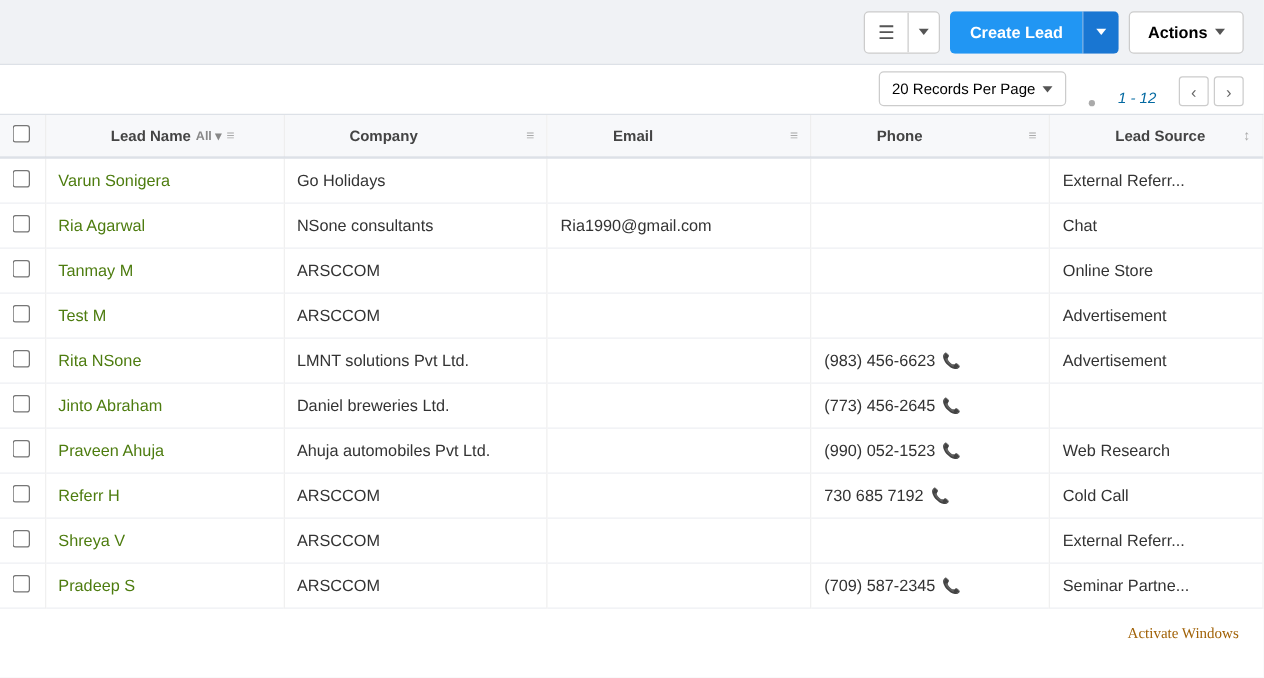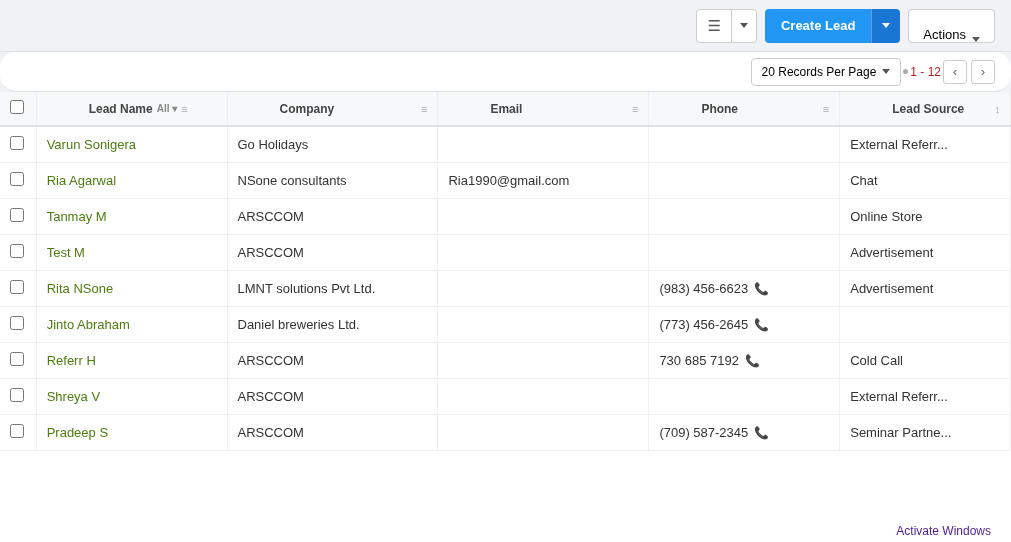--- a/index.html
+++ b/index.html
@@ -75,60 +75,60 @@
       padding: 0 10px;
       cursor: pointer;
       height: 100%;
       display: flex;
       align-items: center;
       border-left: 1px solid rgba(255,255,255,0.3);
     }
 
     .actions-btn {
       display: flex;
-      align-items: flex-end;
+      align-items: center;
       gap: 6px;
       background: #fff;
       border: 1px solid #ccc;
       border-radius: 4px;
       padding: 0 14px;
       height: 34px;
       cursor: pointer;
       font-size: 13px;
-      font-weight: 400;
+      font-weight: 700;
     }
 
     .pagination-bar {
       background: #fff;
       padding: 6px 16px;
       display: flex;
-      align-items: center;
+      align-items: flex-end;
       justify-content: flex-end;
-      gap: 2px;
+      gap: 18px;
       height: 40px;
       border-bottom: 1px solid #dde1e7;
-      border-radius: 16px;
     }
 
     .per-page-select {
       display: flex;
       align-items: center;
       gap: 6px;
       background: #fff;
       border: 1px solid #ccc;
       border-radius: 4px;
       padding: 0 10px;
       height: 28px;
       cursor: pointer;
       font-size: 12px;
     }
 
     .page-info {
       font-size: 12px;
-      color: #b91c1c;
+      color: #0369a1;
+      font-style: italic;
     }
 
     .dot {
       width: 5px;
       height: 5px;
       background: #aaa;
       border-radius: 50%;
       display: inline-block;
     }
 
@@ -233,26 +233,27 @@
       cursor: pointer;
     }
 
     .filter-icon {
       font-size: 10px;
       color: #888;
     }
 
     .activate-watermark {
       position: fixed;
-      bottom: 4px;
+      bottom: 28px;
       right: 20px;
       font-size: 12px;
-      color: #4c1d95;
+      color: #a16207;
       pointer-events: none;
       z-index: 9999;
+      font-family: Liberation Serif, serif;
     }
 
     .chevron-down {
       display: inline-block;
       border-left: 4px solid transparent;
       border-right: 4px solid transparent;
       border-top: 5px solid currentColor;
       vertical-align: middle;
     }
   </style>
@@ -394,20 +395,33 @@
           <td>
             <div class="phone-cell">
               <span>(773) 456-2645</span>
               <span class="phone-icon">📞</span>
             </div>
           </td>
           <td></td>
         </tr>
         <tr>
           <td class="checkbox-col"><input type="checkbox" style=""></td>
+          <td><span class="lead-link">Praveen Ahuja</span></td>
+          <td>Ahuja automobiles Pvt Ltd.</td>
+          <td></td>
+          <td>
+            <div class="phone-cell">
+              <span>(990) 052-1523</span>
+              <span class="phone-icon">📞</span>
+            </div>
+          </td>
+          <td>Web Research</td>
+        </tr>
+        <tr>
+          <td class="checkbox-col"><input type="checkbox" style=""></td>
           <td><span class="lead-link">Referr H</span></td>
           <td>ARSCCOM</td>
           <td></td>
           <td>
             <div class="phone-cell">
               <span>730 685 7192</span>
               <span class="phone-icon">📞</span>
             </div>
           </td>
           <td>Cold Call</td>

